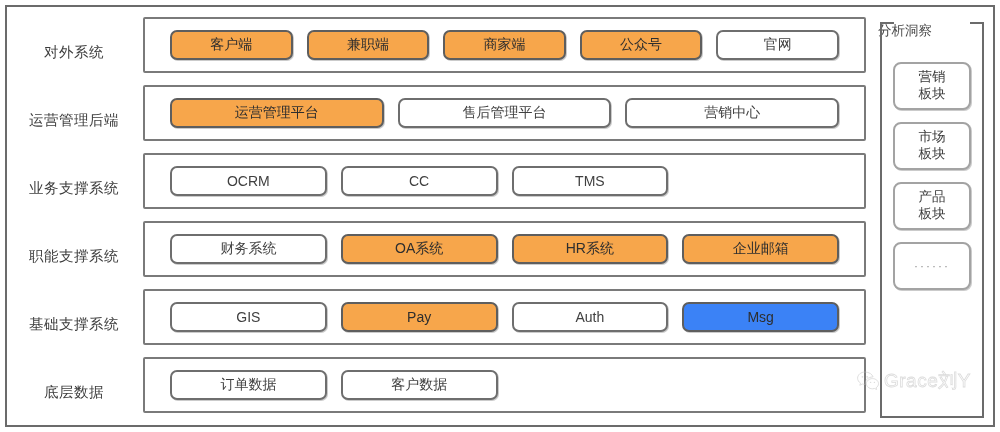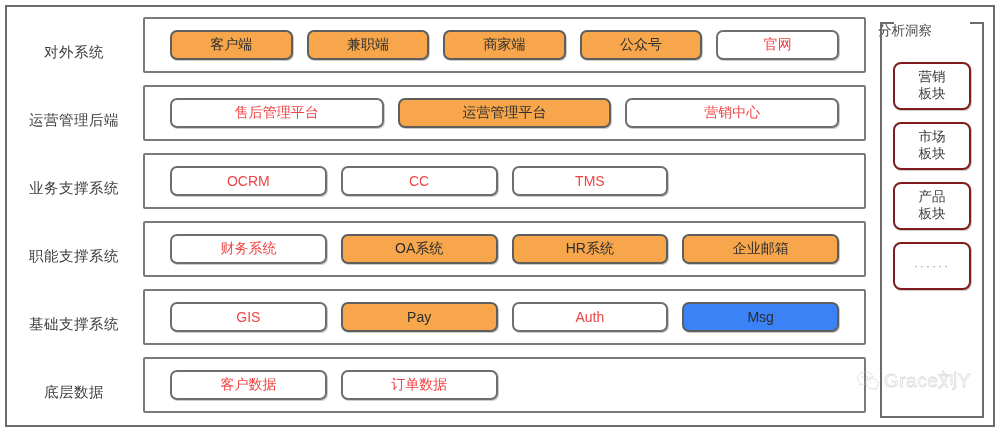--- a/index.html
+++ b/index.html
@@ -82,21 +82,21 @@
     box-sizing: border-box;
     height: 30px;
     width: 100%;
     border: 2px solid #6e6e6e;
     border-radius: 7px;
     background: #ffffff;
     display: flex;
     align-items: center;
     justify-content: center;
     font-size: 14px;
-    color: #ef4444;
+    color: #404040;
     white-space: nowrap;
     box-shadow: 1px 1px 0 rgba(140,140,140,0.45);
   }
   .node.accent {
     background: #f7a64b;
     border-color: #5e5e5e;
     color: #2e2e2e;
   }
   .node.accent-strong {
     background: #3b82f6;
@@ -142,21 +142,21 @@
     top: 62px;
     width: 78px;
     display: flex;
     flex-direction: column;
     gap: 12px;
   }
   .analytics-node {
     box-sizing: border-box;
     width: 78px;
     height: 48px;
-    border: 2px solid #7f1d1d;
+    border: 2px solid #a3a3a3;
     border-radius: 8px;
     background: #ffffff;
     display: flex;
     align-items: center;
     justify-content: center;
     text-align: center;
     font-size: 13.5px;
     line-height: 1.25;
     color: #3a3a3a;
     box-shadow: 1px 1px 0 rgba(140,140,140,0.45);
@@ -220,26 +220,26 @@
         </div>
       <div class="slot">
         <div class="node">官网</div>
         </div>
     </div>
   </div>
 
   <div class="band" style="top:85px">
     <div class="band-inner">
       <div class="slot">
+        <div class="node accent">运营管理平台</div>
+        </div>
+      <div class="slot">
         <div class="node">售后管理平台</div>
         </div>
       <div class="slot">
-        <div class="node accent">运营管理平台</div>
-        </div>
-      <div class="slot">
         <div class="node">营销中心</div>
         </div>
     </div>
   </div>
 
   <div class="band" style="top:153px">
     <div class="band-inner">
       <div class="slot">
         <div class="node">OCRM</div>
         </div>
@@ -283,24 +283,24 @@
         </div>
       <div class="slot">
         <div class="node accent-strong">Msg</div>
         </div>
     </div>
   </div>
 
   <div class="band" style="top:357px">
     <div class="band-inner">
       <div class="slot">
+        <div class="node">订单数据</div>
+        </div>
+      <div class="slot">
         <div class="node">客户数据</div>
-        </div>
-      <div class="slot">
-        <div class="node">订单数据</div>
         </div>
       <div class="slot empty"></div>
       <div class="slot empty"></div>
     </div>
   </div>
 
   <div class="analytics-title">分析洞察</div>
   <div class="analytics-bracket">
     <span class="bracket-top-left"></span>
     <span class="bracket-top-right"></span>

